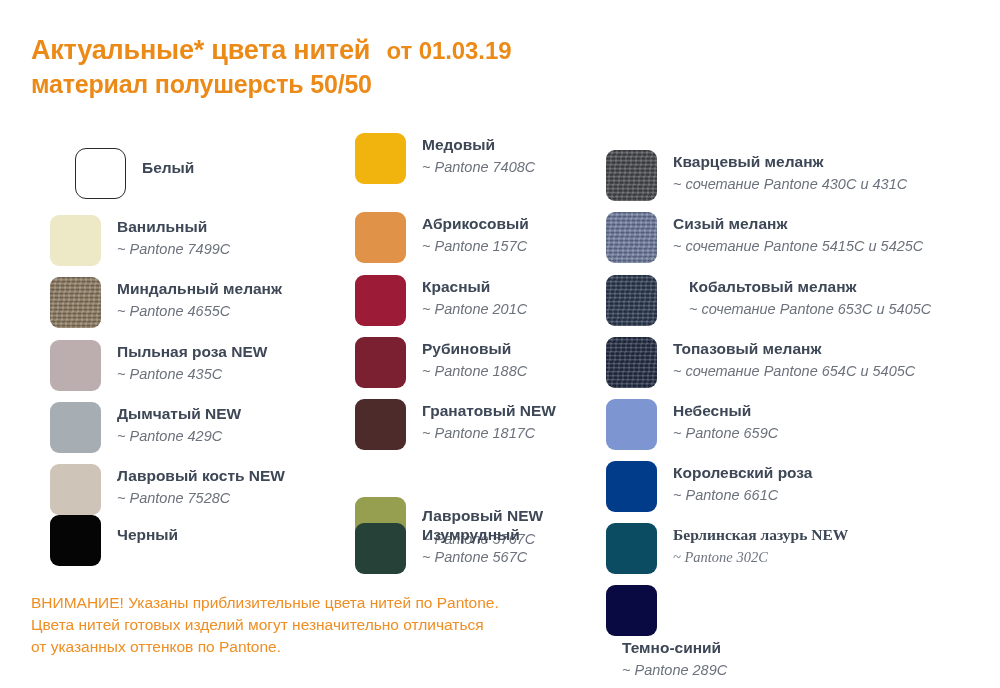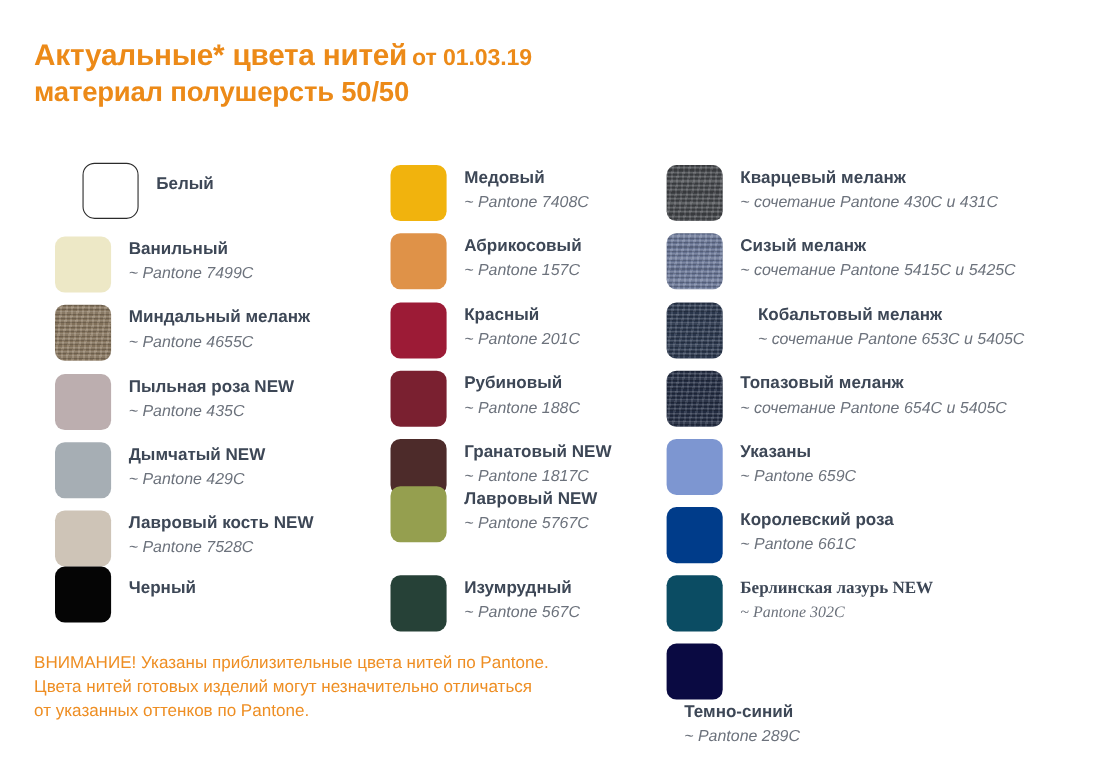--- a/index.html
+++ b/index.html
@@ -27,24 +27,25 @@
     font-weight: bold;
     line-height: 1.22;
     white-space: nowrap;
   }
   .title-main {
     font-size: 27px;
     color: #EC8A18;
     letter-spacing: -0.2px;
   }
   .title-date {
-    font-size: 21px;
+    font-size: 24px;
     color: #EC8A18;
     font-weight: bold;
     letter-spacing: -0.1px;
+    margin-left: 12px;
   }
   .title-sub {
     font-size: 25px;
     color: #EC8A18;
     letter-spacing: -0.2px;
     margin-top: 2px;
   }
 
   
   #grid {
@@ -199,21 +200,21 @@
         </div>
       </div>
       <div class="swatch-row" style="top: 515px;">
         <div class="chip" style="background: rgb(5, 5, 5);"></div>
         <div class="labels">
           <div class="sw-name solo">Черный</div>
         </div>
       </div>
     </div>
   <div class="column col-2">
-      <div class="swatch-row" style="top: 150px;">
+      <div class="swatch-row" style="top: 133px;">
         <div class="chip" style="background: rgb(241, 179, 13);"></div>
         <div class="labels">
           <div class="sw-name">Медовый</div>
           <div class="sw-code">~ Pantone 7408C</div>
         </div>
       </div>
       <div class="swatch-row" style="top: 212px;">
         <div class="chip" style="background: rgb(223, 146, 72);"></div>
         <div class="labels">
           <div class="sw-name">Абрикосовый</div>
@@ -234,21 +235,21 @@
           <div class="sw-code">~ Pantone 188C</div>
         </div>
       </div>
       <div class="swatch-row" style="top: 399px;">
         <div class="chip" style="background: rgb(77, 43, 42);"></div>
         <div class="labels">
           <div class="sw-name">Гранатовый NEW</div>
           <div class="sw-code">~ Pantone 1817C</div>
         </div>
       </div>
-      <div class="swatch-row" style="top: 442px;">
+      <div class="swatch-row" style="top: 486px; align-items: flex-end;">
         <div class="chip" style="background: rgb(149, 159, 79);"></div>
         <div class="labels">
           <div class="sw-name">Лавровый NEW</div>
           <div class="sw-code">~ Pantone 5767C</div>
         </div>
       </div>
       <div class="swatch-row" style="top: 523px;">
         <div class="chip" style="background: rgb(38, 65, 55);"></div>
         <div class="labels">
           <div class="sw-name">Изумрудный</div>
@@ -281,21 +282,21 @@
       <div class="swatch-row" style="top: 337px;">
         <div class="chip melange" style="background: rgb(36, 46, 68);"></div>
         <div class="labels">
           <div class="sw-name">Топазовый меланж</div>
           <div class="sw-code">~ сочетание Pantone 654C и 5405C</div>
         </div>
       </div>
       <div class="swatch-row" style="top: 399px;">
         <div class="chip" style="background: rgb(125, 150, 209);"></div>
         <div class="labels">
-          <div class="sw-name">Указаны</div>
+          <div class="sw-name">Небесный</div>
           <div class="sw-code">~ Pantone 659C</div>
         </div>
       </div>
       <div class="swatch-row" style="top: 461px;">
         <div class="chip" style="background: rgb(0, 60, 138);"></div>
         <div class="labels">
           <div class="sw-name">Королевский роза</div>
           <div class="sw-code">~ Pantone 661C</div>
         </div>
       </div>

